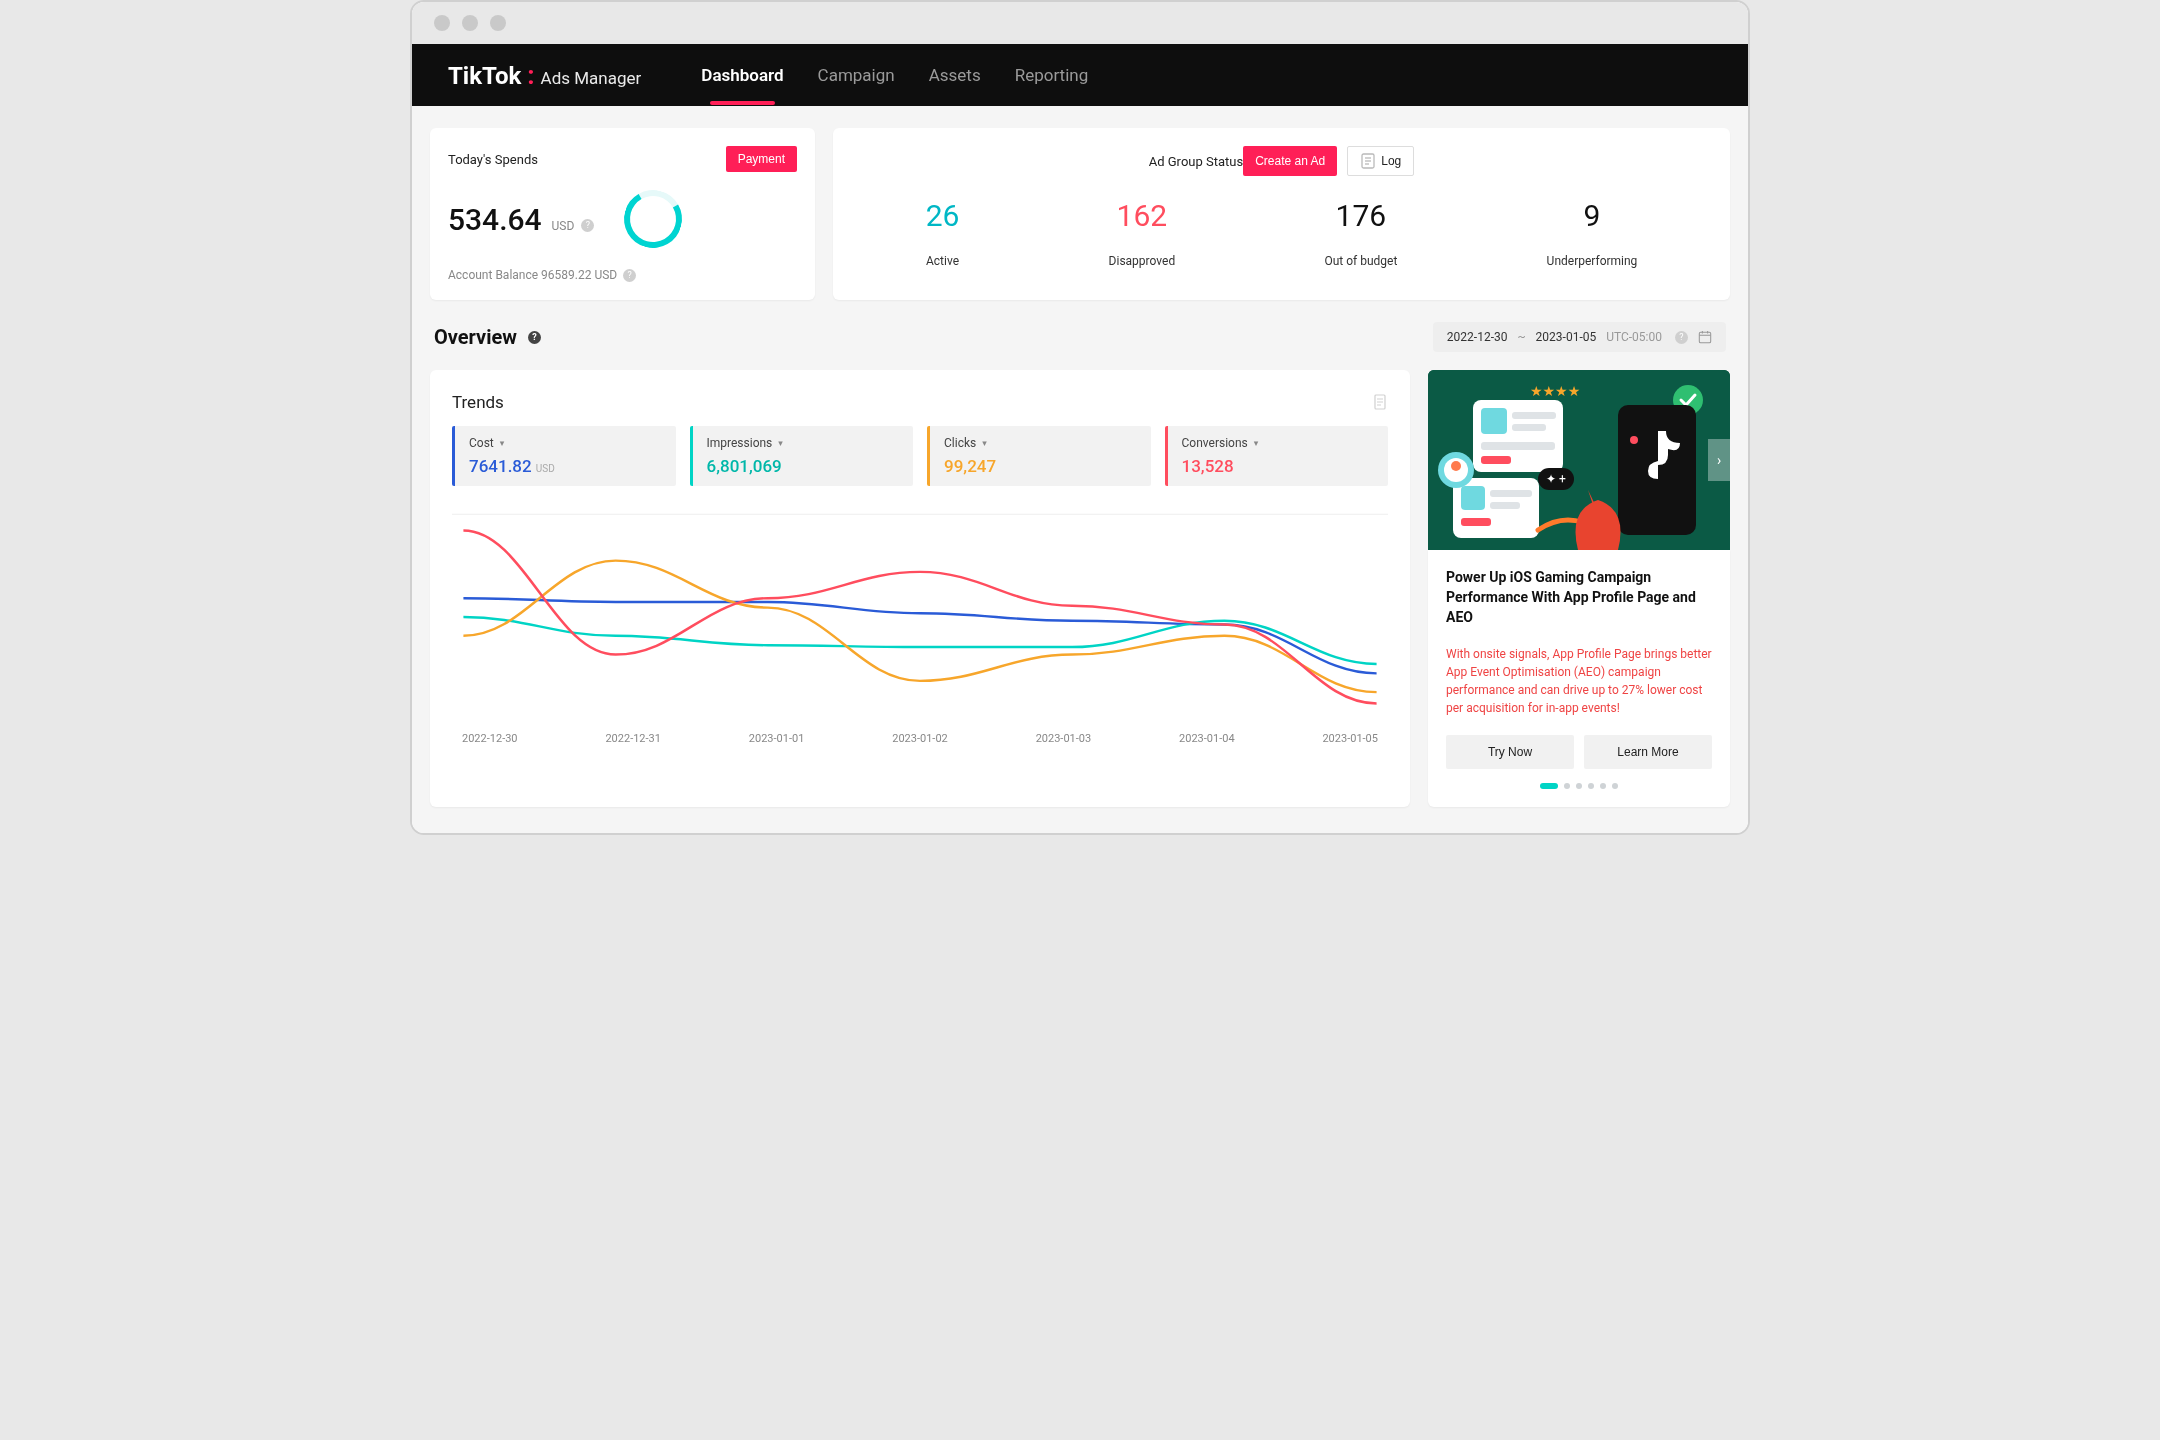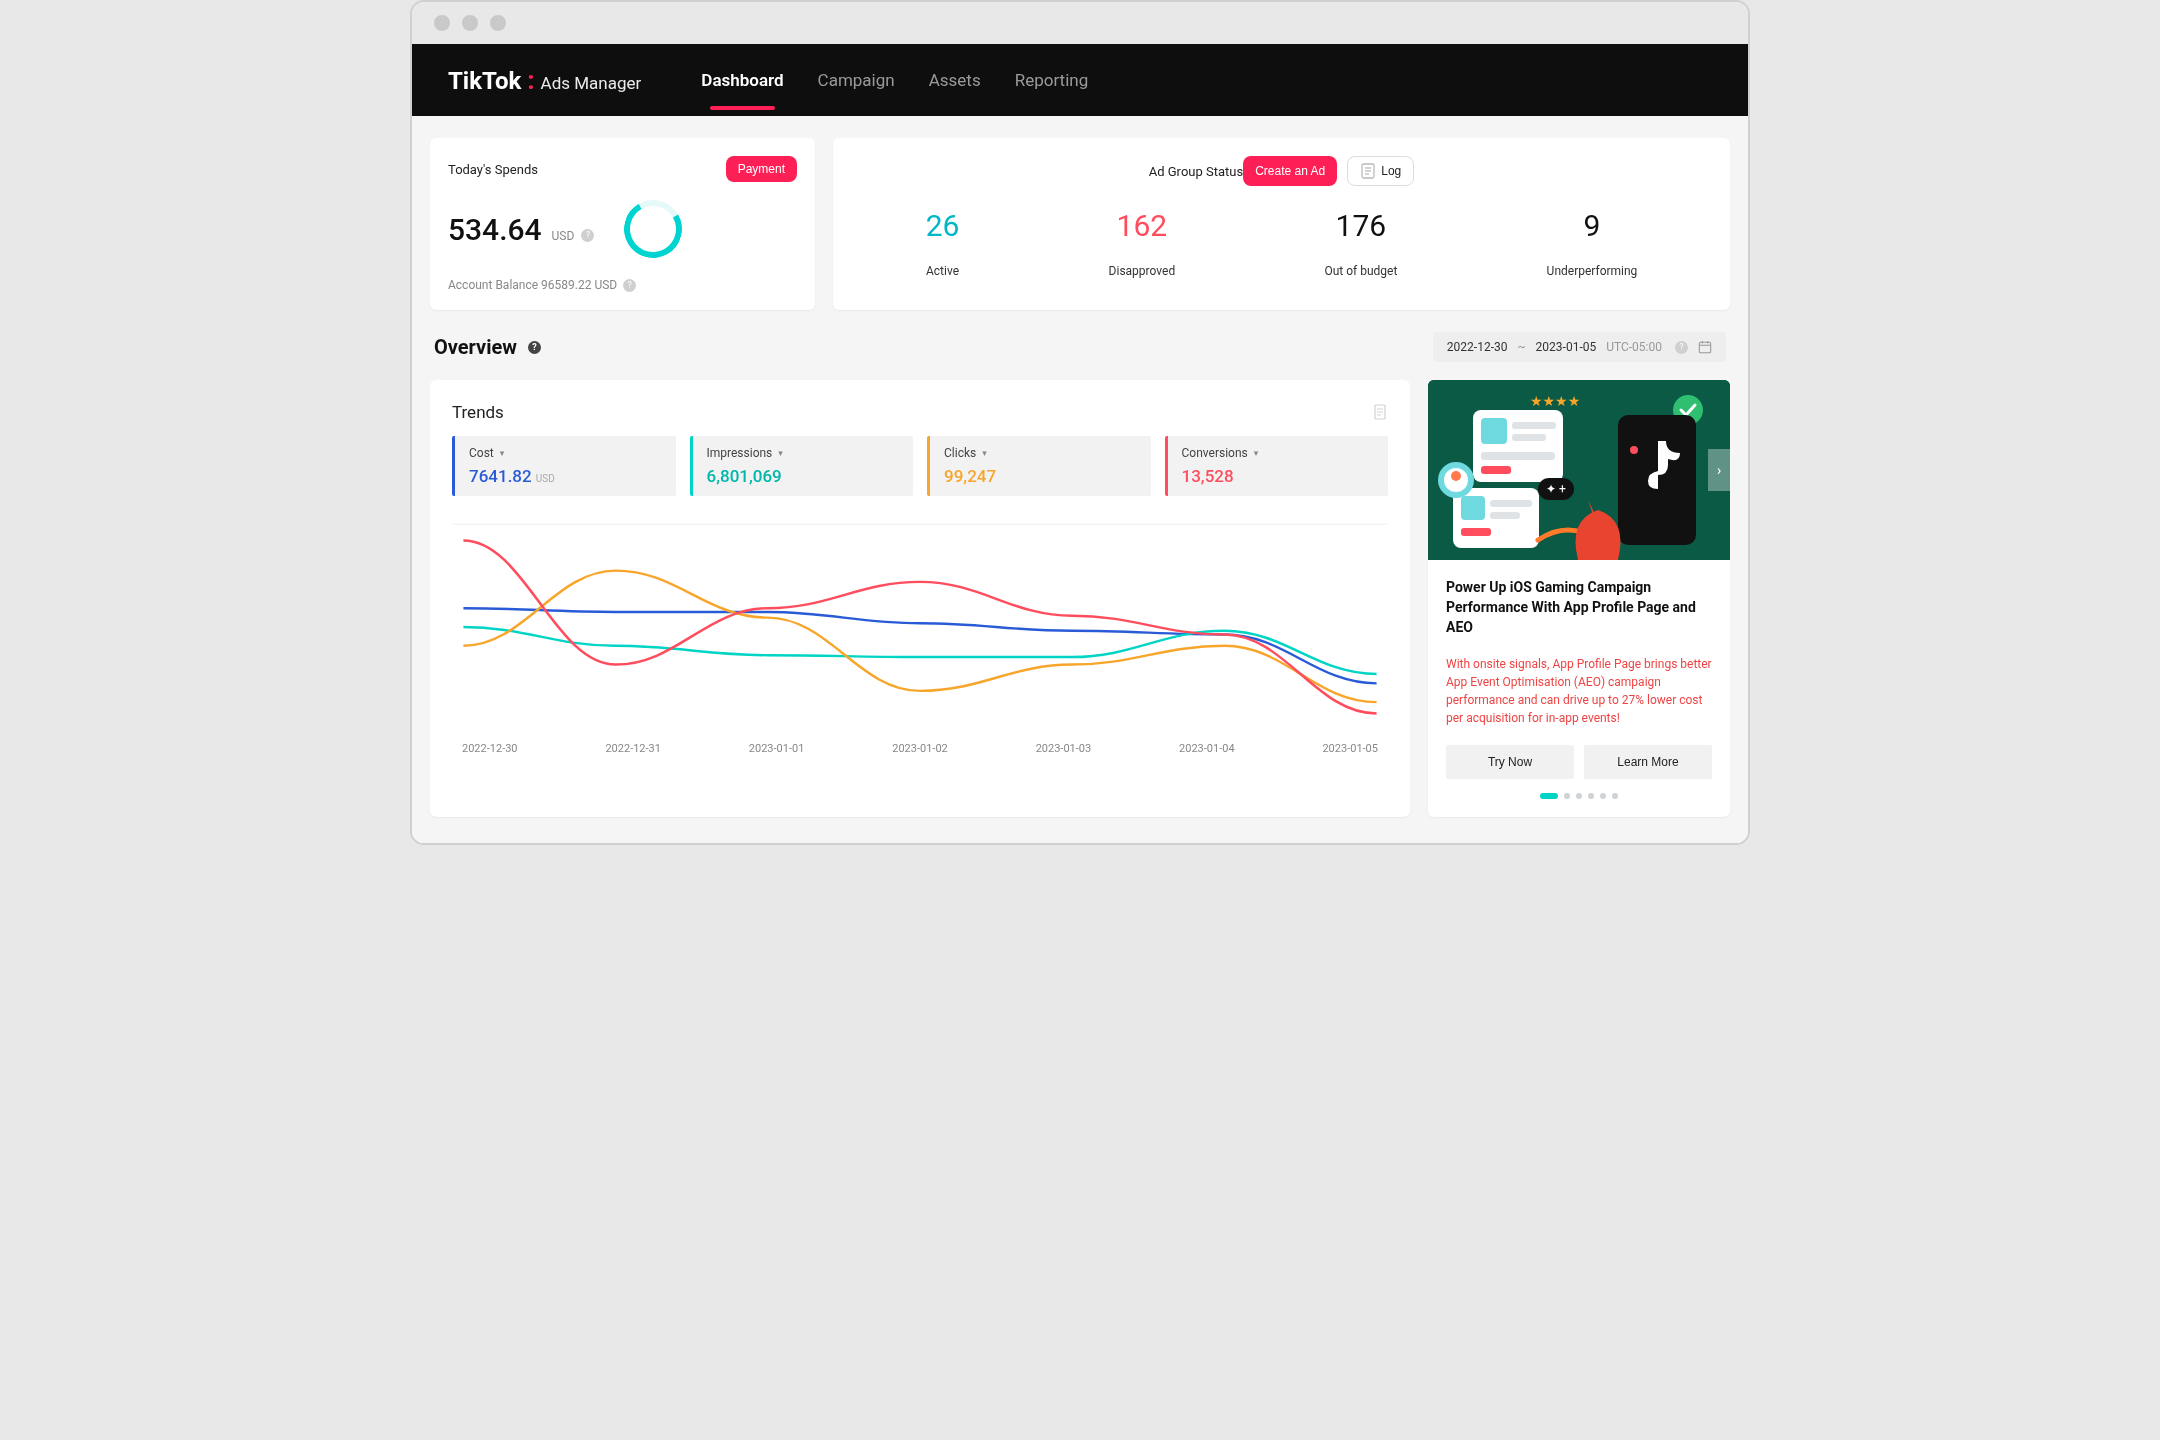--- a/index.html
+++ b/index.html
@@ -1,35 +1,35 @@
 <!DOCTYPE html>
 <html><head>
 <meta charset="utf-8">
 <style>
   * { box-sizing: border-box; margin: 0; padding: 0; }
   body { font-family: -apple-system, BlinkMacSystemFont, "Segoe UI", Roboto, Helvetica, Arial, sans-serif; background: #e8e8e8; }
   .frame { width: 1340px; margin: 0 auto; background: #fff; border: 2px solid #d0d0d0; border-radius: 14px; overflow: hidden; }
   .titlebar { height: 42px; background: #e8e8e8; display: flex; align-items: center; padding-left: 22px; gap: 12px; }
   .dot { width: 16px; height: 16px; border-radius: 50%; background: #c9c9c9; }
-  .topnav { background: #0e0e0e; height: 72px; display: flex; align-items: center; padding: 0 36px; gap: 40px; }
+  .topnav { background: #0e0e0e; height: 62px; display: flex; align-items: center; padding: 0 36px; gap: 40px; }
   .brand { display: flex; align-items: baseline; gap: 6px; color: #fff; font-weight: 700; font-size: 24px; }
   .brand-sub { font-weight: 400; font-size: 17px; color: #eaeaea; }
   .brand-colon { color: #ff1f57; font-size: 26px; }
   .navtabs { display: flex; gap: 34px; margin-left: 20px; }
   .navtab { color: #9a9a9a; font-size: 17px; cursor: pointer; padding: 6px 0; position: relative; }
   .navtab.active { color: #fff; font-weight: 600; }
   .navtab.active::after { content: ""; position: absolute; left: 10%; right: 10%; bottom: -14px; height: 4px; background: #ff1f57; border-radius: 3px; }
 
   .page { background: #f5f5f5; padding: 22px 18px 26px; }
   .row1 { display: flex; gap: 18px; }
   .card { background: #fff; border-radius: 6px; padding: 18px; box-shadow: 0 1px 2px rgba(0,0,0,.05); }
   .spend-card { flex: 0 0 385px; position: relative; }
   .spend-head { display: flex; justify-content: space-between; align-items: center; }
   .spend-title { font-size: 13px; color: #222; }
-  .btn { font-size: 12px; padding: 6px 12px; border-radius: 8px; border: none; cursor: pointer; }
+  .btn { font-size: 12px; padding: 6px 12px; border-radius: 2px; border: none; cursor: pointer; }
   .btn-pink { background: #ff1f57; color: #fff; }
   .btn-outline { background: #fff; border: 1px solid #ddd; color: #222; display: inline-flex; align-items: center; gap: 5px; }
   .spend-body { display: flex; gap: 30px; align-items: center; margin-top: 18px; }
   .spend-amt { font-size: 30px; font-weight: 500; color: #111; }
   .spend-cur { font-size: 12px; color: #888; margin-left: 6px; }
   .ring { width: 58px; height: 58px; border-radius: 50%; border: 6px solid #00d4d1; border-top-color: #e6f9f9; transform: rotate(15deg); }
   .spend-bal { margin-top: 20px; font-size: 12px; color: #888; }
   .q { display: inline-block; width: 13px; height: 13px; border-radius: 50%; background: #cfcfcf; color: #fff; font-size: 9px; line-height: 13px; text-align: center; vertical-align: middle; margin-left: 3px; }
 
   .status-card { flex: 1; }

